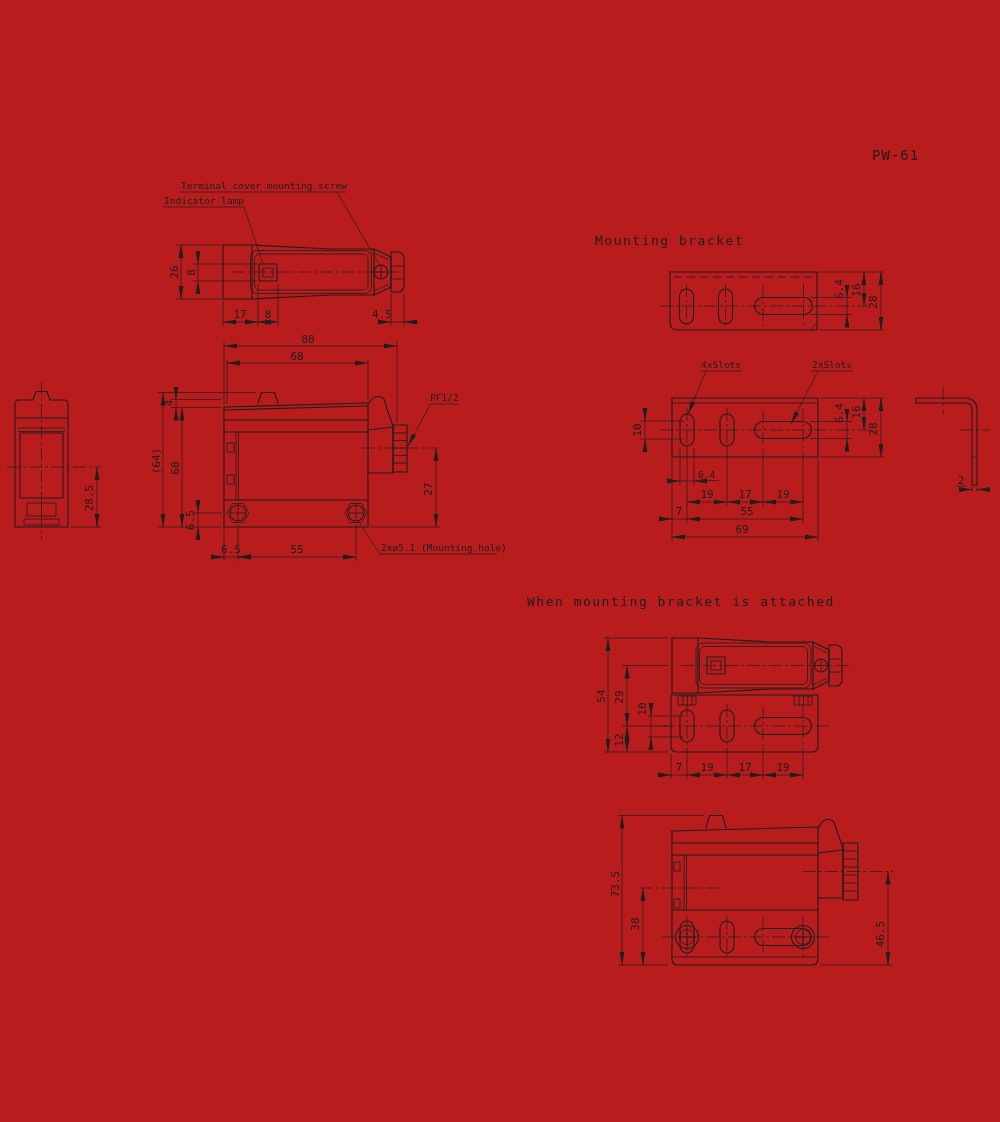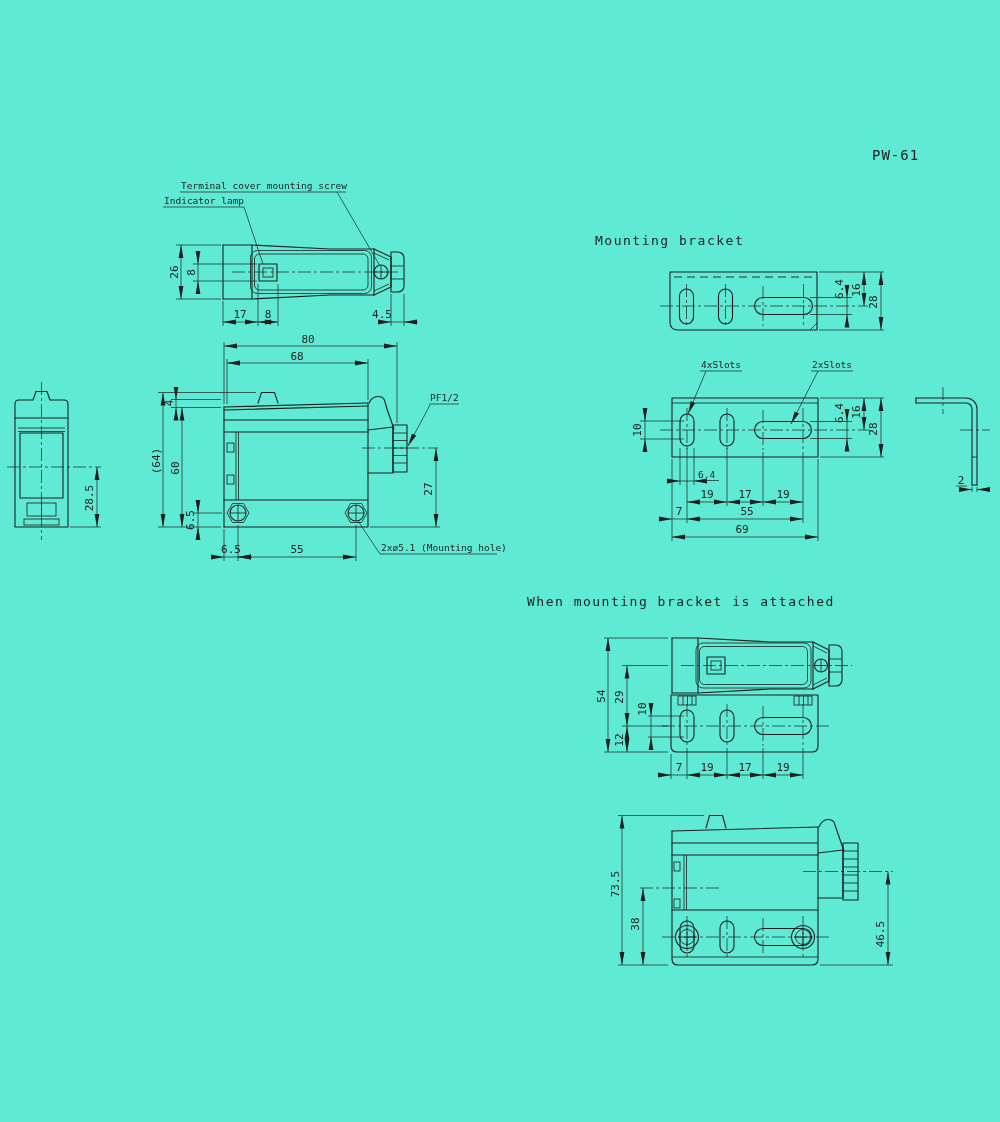--- a/index.html
+++ b/index.html
@@ -1,16 +1,16 @@
 <!DOCTYPE html>
 <html><head>
 <meta charset="utf-8">
 <style>
   html,body{margin:0;padding:0;background:#ffffff;}
-  .canvas{position:relative;width:1000px;height:1122px;background:#5eead4;overflow:hidden;}
+  .canvas{position:relative;width:1000px;height:1122px;background:#b91c1c;overflow:hidden;}
   svg{display:block;}
   svg .o{stroke:#1f1f1f;stroke-width:1.1;fill:none;stroke-linecap:round;stroke-linejoin:round;}
   svg .t{stroke:#1f1f1f;stroke-width:0.8;fill:none;}
   svg .d{stroke:#1f1f1f;stroke-width:0.7;fill:none;}
   svg .c{stroke:#1f1f1f;stroke-width:0.7;fill:none;stroke-dasharray:13 3 3 3;}
   svg .b{stroke:#1f1f1f;stroke-width:0.9;fill:none;stroke-dasharray:8 5;}
   svg text{font-family:"DejaVu Sans Mono","Liberation Mono",monospace;fill:#1f1f1f;}
   .dt{font-size:11px;text-anchor:middle;}
   .ct{font-size:9.5px;}
   .tt{font-size:13px;letter-spacing:1.5px;}

